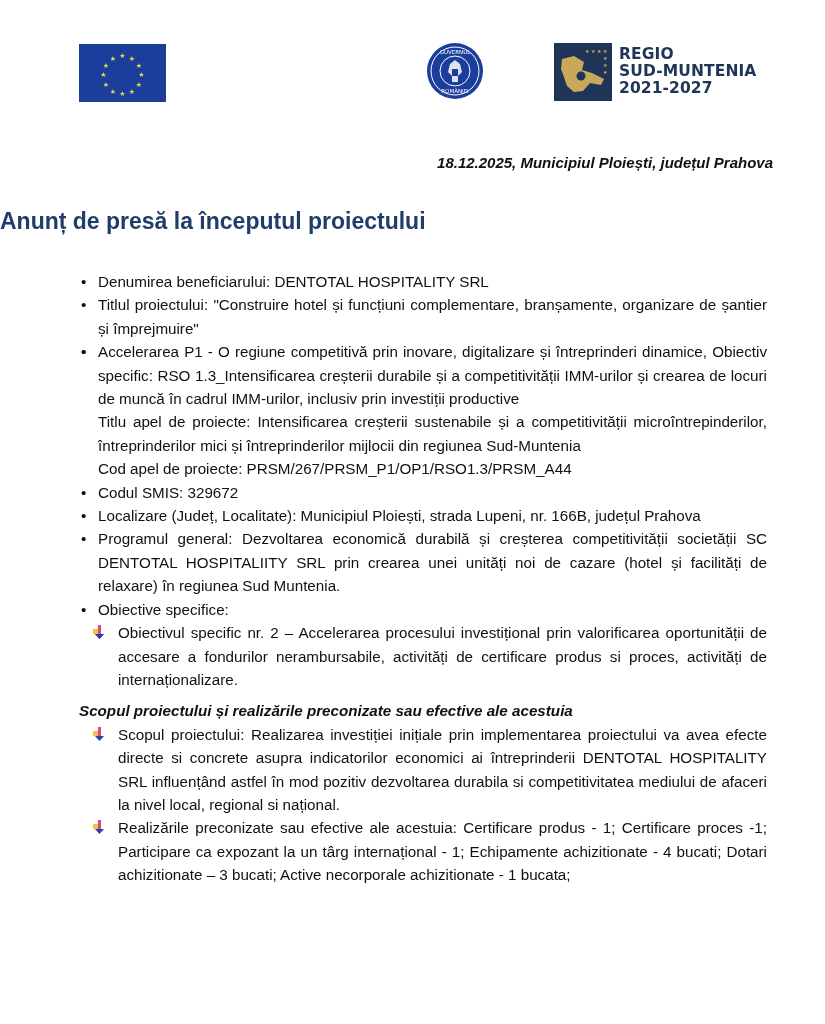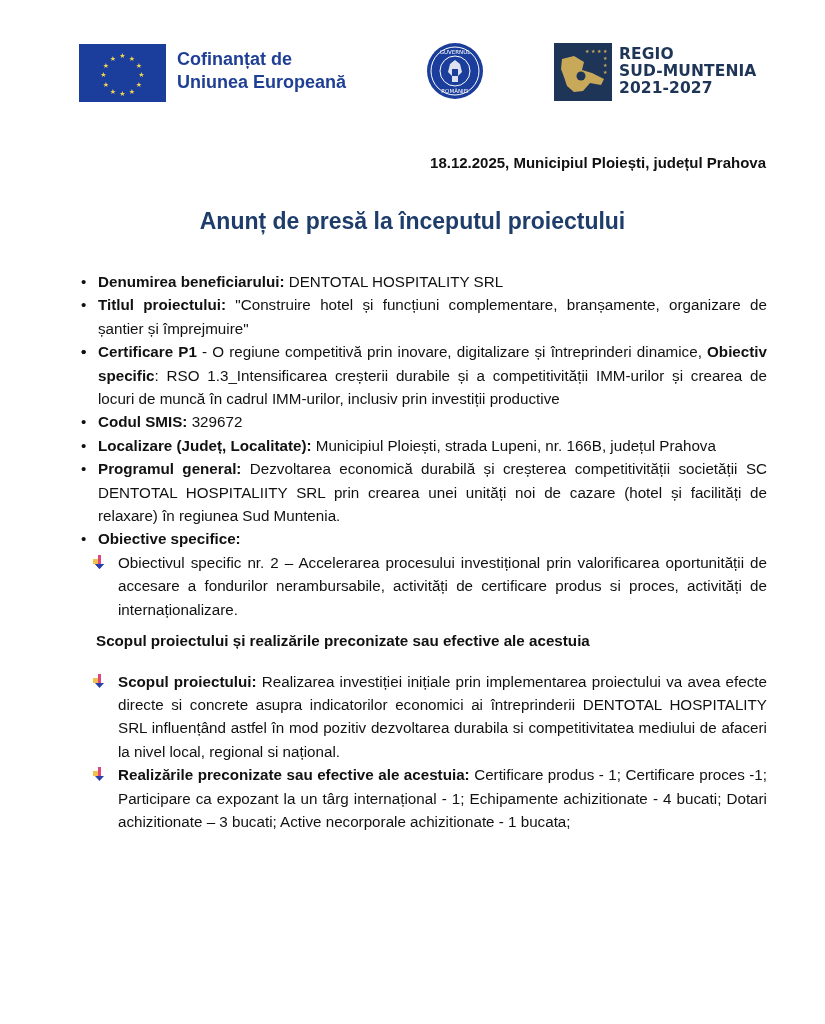--- a/index.html
+++ b/index.html
@@ -4,30 +4,30 @@
 <style>
   html, body { margin:0; padding:0; background:#ffffff; }
   body { width:825px; height:1024px; overflow:hidden; position:relative; font-family:"Liberation Sans", sans-serif; color:#111; }
   .header { position:absolute; top:42px; left:79px; width:700px; height:62px; }
   .eu-flag { position:absolute; left:0; top:2px; width:87px; height:58px; background:#1b3d9c; }
   .eu-flag svg { width:87px; height:58px; display:block; }
   .eu-text { position:absolute; left:98px; top:6px; color:#1f3f94; font-weight:bold; font-size:18px; line-height:23px; }
   .gov-logo { position:absolute; left:347px; top:0px; width:58px; height:58px; }
   .regio-box { position:absolute; left:475px; top:1px; width:58px; height:58px; background:#1e3558; }
   .regio-text { position:absolute; left:540px; top:4px; color:#1e3558; font-weight:bold; font-size:15.5px; line-height:17px; font-family:"DejaVu Sans", sans-serif; letter-spacing:0.1px; }
-  .dateline { position:absolute; top:154px; right:59px; font-family:"Liberation Sans", sans-serif; font-weight:bold; font-size:15px; color:#111; }
-  .title { position:absolute; top:208px; left:0; width:825px; text-align:center; font-weight:bold; font-size:23px; color:#1f3d6b; }
+  .dateline { position:absolute; top:154px; right:52px; font-family:"Liberation Sans", sans-serif; font-style:italic; font-weight:bold; font-size:15px; color:#111; }
+  .title { position:absolute; top:208px; left:0; width:825px; text-align:left; font-weight:bold; font-size:23px; color:#1f3d6b; }
   .content { position:absolute; top:270px; left:79px; width:688px; font-size:15.2px; line-height:23.4px; }
-  .content p { margin:17px; text-align:justify; }
+  .content p { margin:0; text-align:justify;font-style:italic; }
   ul.main { list-style:none; margin:0; padding:0; }
   ul.main > li { position:relative; padding-left:19px; text-align:justify; }
   ul.main > li > .bullet { position:absolute; left:2px; top:0; }
   .sub { position:relative; padding-left:39px; text-align:justify; }
   .sub .arrow { position:absolute; left:14px; top:4px; width:14px; height:15px; }
-  .b { font-weight:bold; }
+  .b { font-weight:normal; }
   .section-h { font-weight:bold; margin-top:8px !important; }
 </style>
 </head>
 <body>
 
 <div class="header">
   <div class="eu-flag">
     <svg viewBox="0 0 87 58">
       <rect width="87" height="58" fill="#1b3d9c"></rect>
       <g fill="#f5d84a" font-size="7" text-anchor="middle" font-family="DejaVu Sans, sans-serif">
@@ -38,24 +38,20 @@
         <text x="60" y="42.5">★</text>
         <text x="53" y="49.5">★</text>
         <text x="43.5" y="52">★</text>
         <text x="34" y="49.5">★</text>
         <text x="27" y="42.5">★</text>
         <text x="24.5" y="33">★</text>
         <text x="27" y="23.5">★</text>
         <text x="34" y="16.5">★</text>
       </g>
     </svg>
-  </div>
-  <div class="eu-text">
-    <div>Cofinanțat de</div>
-    <div>Uniunea Europeană</div>
   </div>
   <div class="gov-logo">
     <svg viewBox="0 0 58 58" width="58" height="58">
       <circle cx="29" cy="29" r="28" fill="#1b3d9c"></circle>
       <circle cx="29" cy="29" r="24" fill="none" stroke="#ffffff" stroke-width="1"></circle>
       <circle cx="29" cy="29" r="15" fill="none" stroke="#ffffff" stroke-width="1"></circle>
       <path d="M29 18 L24 22 L22 30 L26 34 L26 40 L32 40 L32 34 L36 30 L34 22 Z" fill="#ffffff" opacity="0.85"></path>
       <rect x="26" y="27" width="6" height="7" fill="#1b3d9c"></rect>
       <text x="29" y="12" fill="#ffffff" font-size="5.5" text-anchor="middle" font-family="DejaVu Sans, sans-serif">GUVERNUL</text>
       <text x="29" y="51" fill="#ffffff" font-size="5.5" text-anchor="middle" font-family="DejaVu Sans, sans-serif">ROMÂNIEI</text>
@@ -96,22 +92,24 @@
     </li>
     <li>
       <span class="bullet">•</span>
       <span class="b">Titlul proiectului:</span><span> "Construire hotel și funcțiuni complementare, branșamente, organizare de șantier și împrejmuire"</span>
     </li>
     <li>
       <span class="bullet">•</span>
     </li>
     <li>
       <span class="bullet">•</span>
-      <span class="b">Certificare P1</span><span> - O regiune competitivă prin inovare, digitalizare și întreprinderi dinamice,</span>
+      <span class="b">Accelerarea P1</span><span> - O regiune competitivă prin inovare, digitalizare și întreprinderi dinamice,</span>
       <span class="b">Obiectiv specific</span><span>: RSO 1.3_Intensificarea creșterii durabile și a competitivității IMM-urilor și crearea de locuri de muncă în cadrul IMM-urilor, inclusiv prin investiții productive</span>
+      <div style="text-align:justify"><span class="b">Titlu apel de proiecte:</span><span> Intensificarea creșterii sustenabile și a competitivității microîntrepinderilor, întreprinderilor mici și întreprinderilor mijlocii din regiunea Sud-Muntenia</span></div>
+      <div><span class="b">Cod apel de proiecte:</span><span> PRSM/267/PRSM_P1/OP1/RSO1.3/PRSM_A44</span></div>
     </li>
     <li>
       <span class="bullet">•</span>
       <span class="b">Codul SMIS:</span><span> 329672</span>
     </li>
     <li>
       <span class="bullet">•</span>
       <span class="b">Localizare (Județ, Localitate):</span><span> Municipiul Ploiești, strada Lupeni, nr. 166B, județul Prahova</span>
     </li>
     <li>

